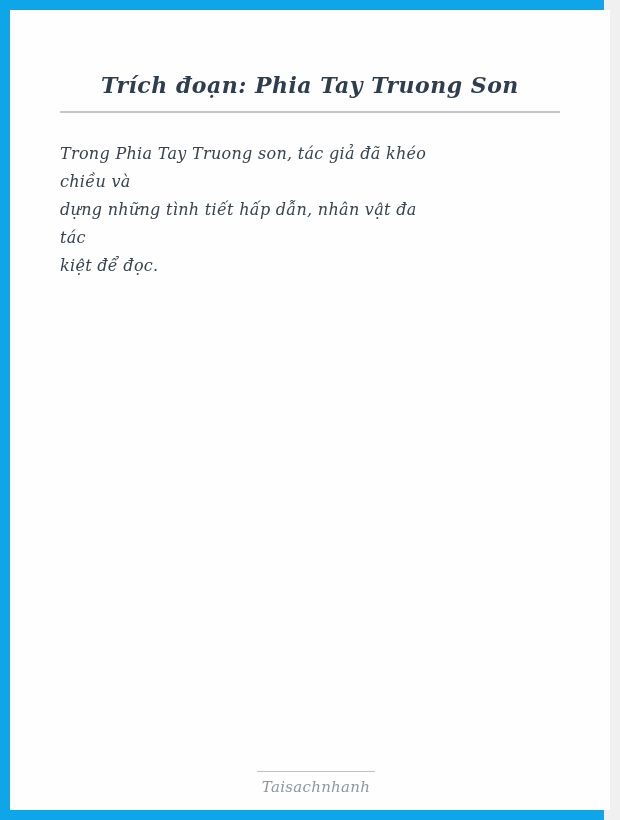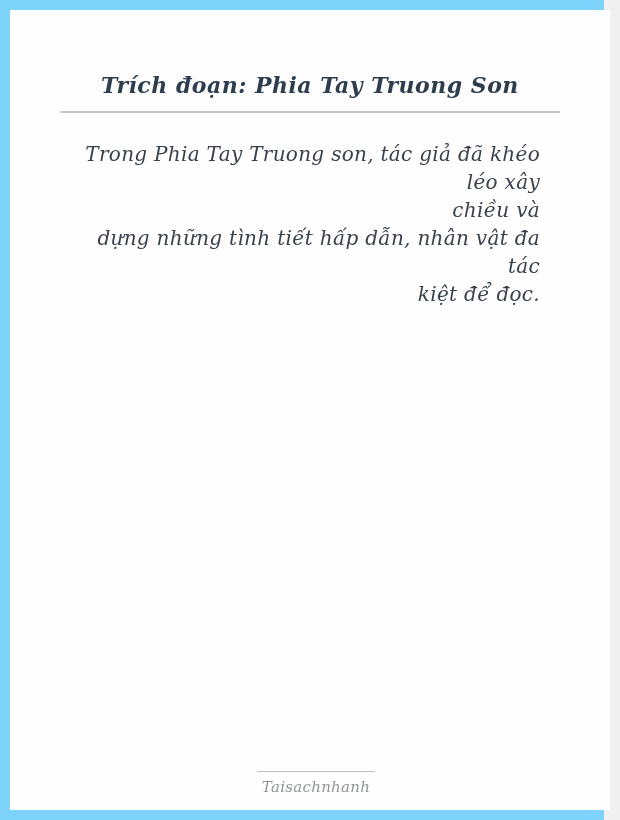--- a/index.html
+++ b/index.html
@@ -7,21 +7,21 @@
     width: 620px;
     height: 820px;
     background: #f0f0f0;
     font-family: "DejaVu Serif", serif;
     overflow: hidden;
   }
   .canvas {
     position: relative;
     width: 604px;
     height: 820px;
-    background: #7dd3fc;
+    background: #0ea5e9;
   }
   .page {
     position: absolute;
     left: 10px;
     top: 10px;
     width: 600px;
     height: 800px;
     background: #fefefe;
   }
   .title {
@@ -39,27 +39,26 @@
     width: 500px;
     margin: 13px auto 0 auto;
   }
   .body-text {
     position: absolute;
     left: 50px;
     top: 130px;
     width: 480px;
   }
   .body-line {
-    font-size: 20px;
+    font-size: 16px;
     font-style: italic;
     color: #39434e;
     line-height: 28px;
     letter-spacing: 0.3px;
     white-space: nowrap;
-    text-align: right;
   }
   .footer {
     position: absolute;
     left: 0;
     bottom: 14px;
     width: 100%;
     text-align: center;
     padding-left: 12px;
   }
   .footer-divider {
@@ -80,21 +79,20 @@
 
 <div class="canvas">
   <div class="page">
 
     <h1 class="title">Trích đoạn: Phia Tay Truong Son</h1>
 
     <hr class="title-divider">
 
     <div class="body-text">
       <div class="body-line">Trong Phia Tay Truong son, tác giả đã khéo</div>
-      <div class="body-line">léo xây</div>
       <div class="body-line">chiều và</div>
       <div class="body-line">dựng những tình tiết hấp dẫn, nhân vật đa</div>
       <div class="body-line">tác</div>
       <div class="body-line">kiệt để đọc.</div>
     </div>
 
     <div class="footer">
       <hr class="footer-divider">
       <div class="footer-brand">Taisachnhanh</div>
     </div>

